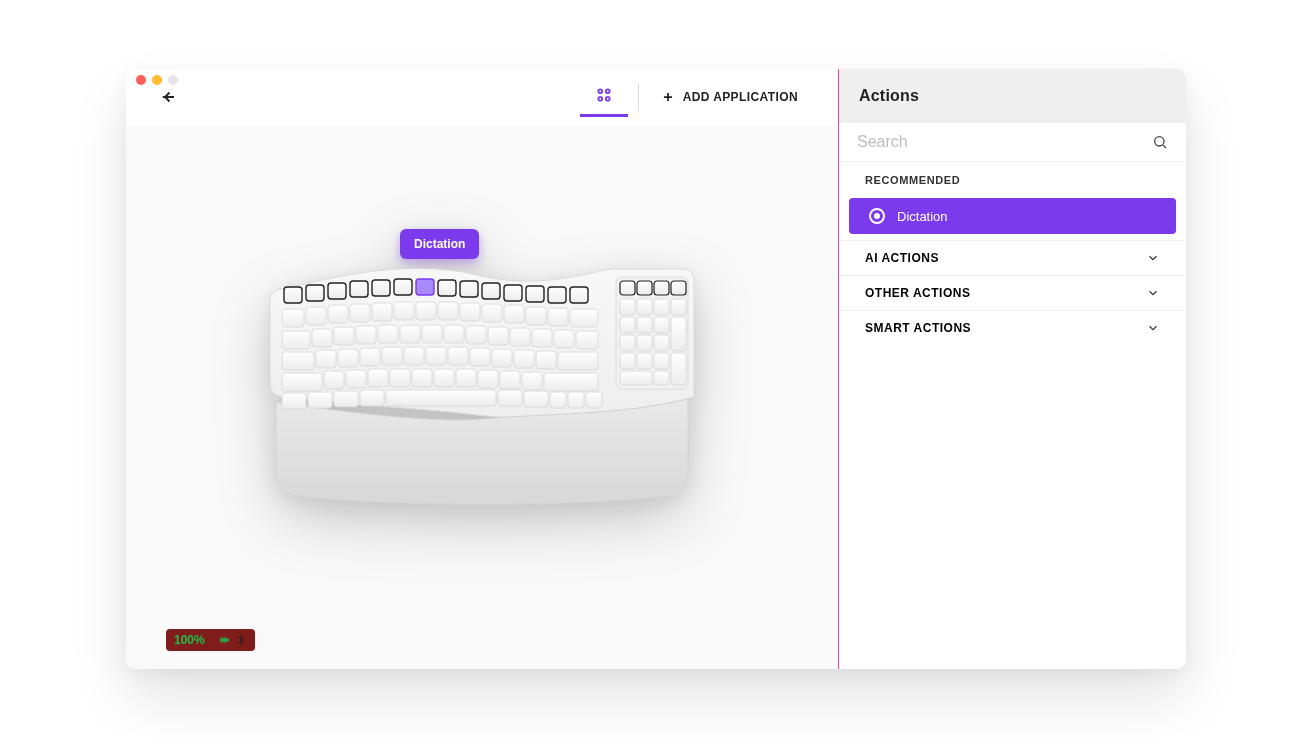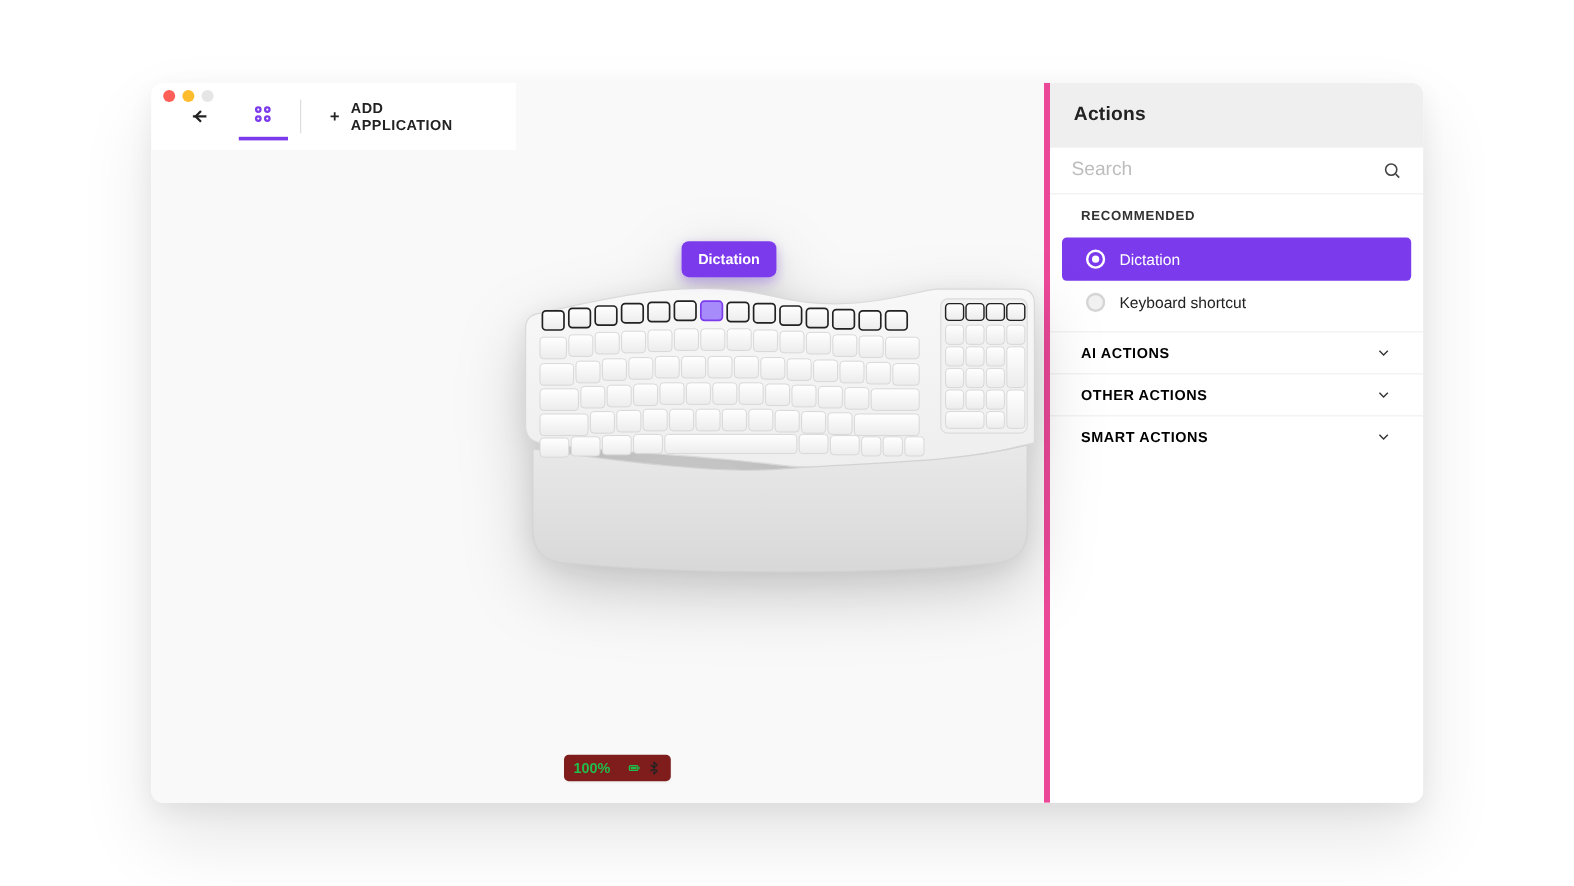--- a/index.html
+++ b/index.html
@@ -34,21 +34,21 @@
   .dot { width: 10px; height: 10px; border-radius: 50%; }
   .dot.red { background: #ff5f57; }
   .dot.yellow { background: #ffbd2e; }
   .dot.green { background: #e6e6e6; }
 
   .left-pane {
     flex: 1;
     background: #f9f9f9;
     position: relative;
     display: flex;
-    flex-direction: row;
+    flex-direction: column;
   }
 
   .left-header {
     height: 56px;
     display: flex;
     align-items: center;
     padding: 0 28px;
     gap: 20px;
     background: #fff;
     border-bottom: 1px solid rgba(0,0,0,0);
@@ -113,21 +113,21 @@
     display:flex; align-items:center; gap:14px;
     font-size:12px; font-weight:700;
     color:#1fbf4b;
     box-shadow: 0 1px 2px rgba(0,0,0,.04);
   }
   .battery-badge .icons { color:#222; display:flex; gap:4px; align-items:center;}
   .battery-badge svg { width:12px; height:12px; }
 
   .right-pane {
     width: 348px;
-    border-left: 5px solid #ec4899;
+    border-left: 1px solid #ec4899;
     display:flex;
     flex-direction:column;
     background:#fff;
   }
   .right-header {
     background:#efefef;
     padding: 18px 20px;
     font-size:16px; font-weight:800; color:#222;
     letter-spacing:.2px;
   }
@@ -421,24 +421,20 @@
           <path d="M21 21l-4.3-4.3"></path>
         </svg>
     </div>
 
     <div class="section-label">RECOMMENDED</div>
 
     <div class="option-row selected">
       <span class="radio"></span>
       <span>Dictation</span>
     </div>
-    <div class="option-row">
-      <span class="radio"></span>
-      <span>Keyboard shortcut</span>
-    </div>
 
     <div style="height:6px"></div>
 
     <div class="accordion">
       <span>AI ACTIONS</span>
       <svg viewBox="0 0 24 24">
           <path d="M6 9l6 6 6-6"></path>
         </svg>
     </div>
     <div class="accordion">

